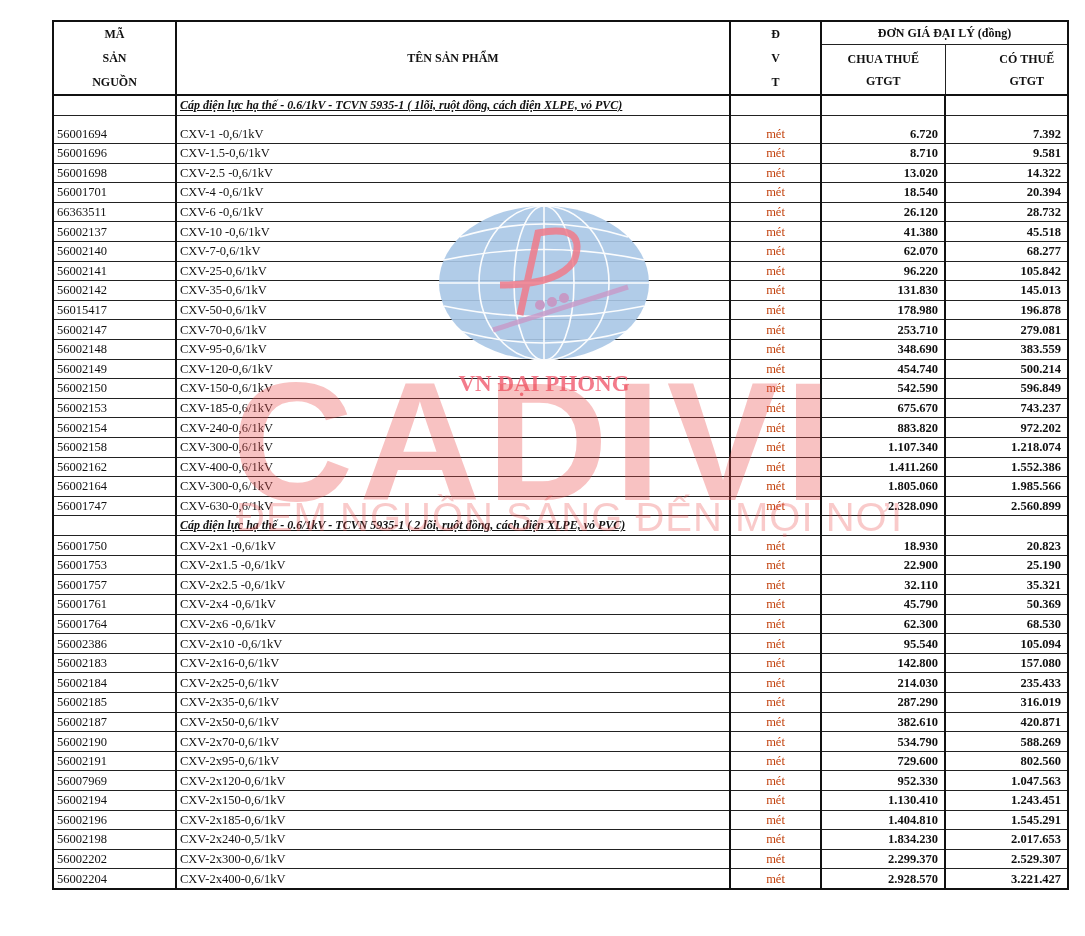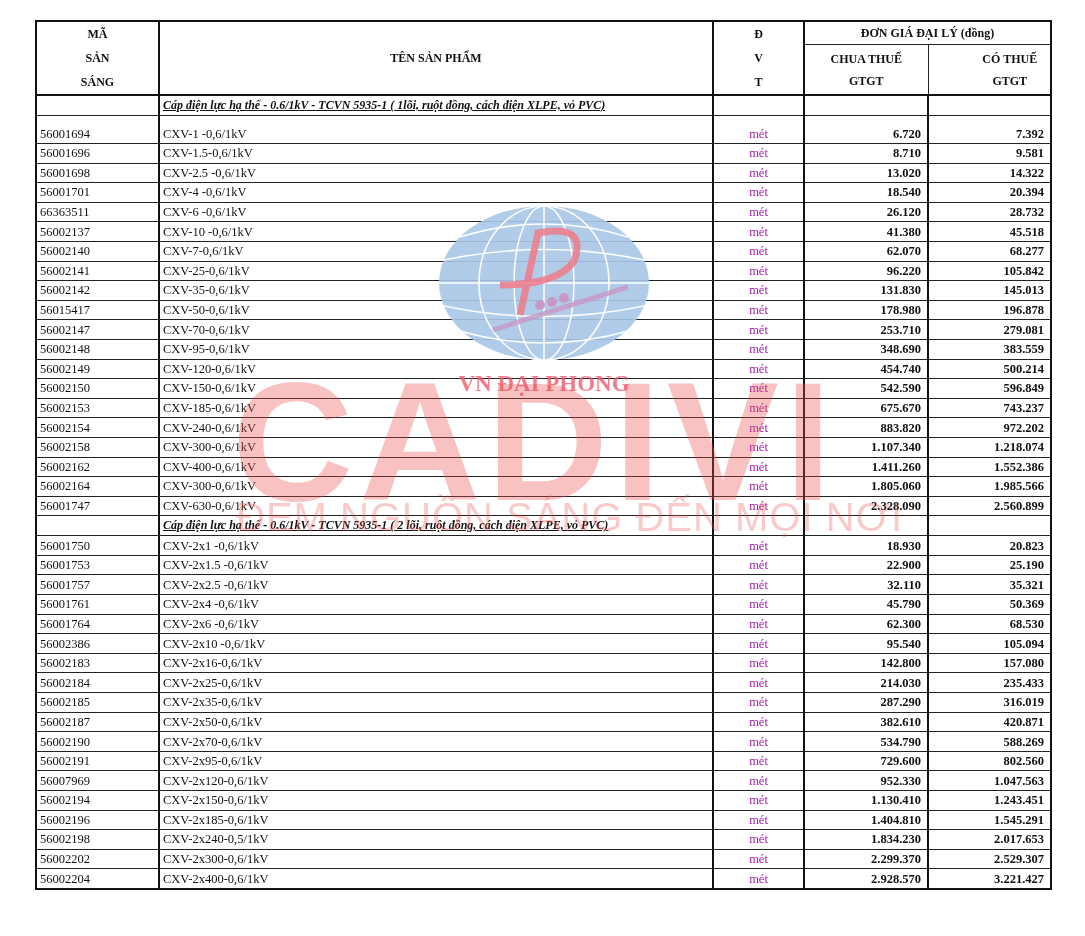--- a/index.html
+++ b/index.html
@@ -1,30 +1,30 @@
 <!DOCTYPE html>
 <html><head>
 <meta charset="utf-8">
 <style>
   html, body { margin:0; padding:0; background:#ffffff; }
   body { width:1085px; height:936px; position:relative; overflow:hidden; font-family:"Liberation Serif", "DejaVu Serif", serif; color:#111; }
-  .sheet { position:absolute; left:35px; top:20px; }
+  .sheet { position:absolute; left:52px; top:20px; }
   table { border-collapse:collapse; table-layout:fixed; font-size:12.5px; }
   td, th { border:1px solid #222; padding:0 3px; white-space:nowrap; overflow:hidden; }
   col.c1 { width:123px; } col.c2 { width:554px; } col.c3 { width:91px; } col.c4 { width:124px; } col.c5 { width:123px; }
   thead th { font-weight:bold; font-size:12px; text-align:center; vertical-align:middle; line-height:22px; }
   thead { border:2px solid #111; }
   .hdr-sub { line-height:22px; }
   tr.section td { height:19px; }
   tr.section td.sec-title { font-style:italic; font-weight:bold; text-decoration:underline; font-size:12px; }
   tr.data td { height:18.6px; line-height:18px; }
   tr.data.first td { height:27px; vertical-align:bottom; }
   td.code { text-align:left; }
   td.name { text-align:left; }
-  td.unit { text-align:center; color:#a21caf; }
+  td.unit { text-align:center; color:#c2410c; }
   td.num { text-align:right; font-weight:bold; padding-right:6px; }
   td.c3b, th.c3b { border-left:2px solid #111; border-right:2px solid #111; }
   td.c2b { border-left:2px solid #111; }
   td.c5b { border-right:2px solid #111; border-left:2px solid #111; }
   td.c1b { border-left:2px solid #111;margin-left:40px; }
   tbody tr:last-child td { border-bottom:2px solid #111; }
   .wm { position:absolute; pointer-events:none; }
   .wm-globe { left:438px; top:206px; width:210px; width:212px; height:156px; }
   .wm-brand { left:232px; top:358px; font-family:"Liberation Sans","DejaVu Sans",sans-serif; font-weight:bold; font-size:168px; letter-spacing:6px; color:rgba(235,80,80,0.35); line-height:1; }
   .wm-slogan { left:236px; top:497px; font-family:Liberation Sans, sans-serif; font-size:40px; color:rgba(235,80,80,0.30); letter-spacing:1px; line-height:1; }
@@ -40,21 +40,21 @@
         <col class="c2">
         <col class="c3">
         <col class="c4">
         <col class="c5">
       </colgroup>
     <thead>
       <tr>
         <th rowspan="2" style="border-left:2px solid #111;line-height:24px;">
           <div>MÃ</div>
           <div>SẢN</div>
-          <div>SÁNG</div>
+          <div>NGUỒN</div>
         </th>
         <th rowspan="2" style="border-left:2px solid #111;border-radius:17px;">TÊN SẢN PHẨM</th>
         <th rowspan="2" class="c3b" style="line-height:24px;">
           <div>Đ</div>
           <div>V</div>
           <div>T</div>
         </th>
         <th colspan="2" style="line-height:20px;border-right:2px solid #111;">ĐƠN GIÁ ĐẠI LÝ (đồng)</th>
       </tr>
       <tr>

